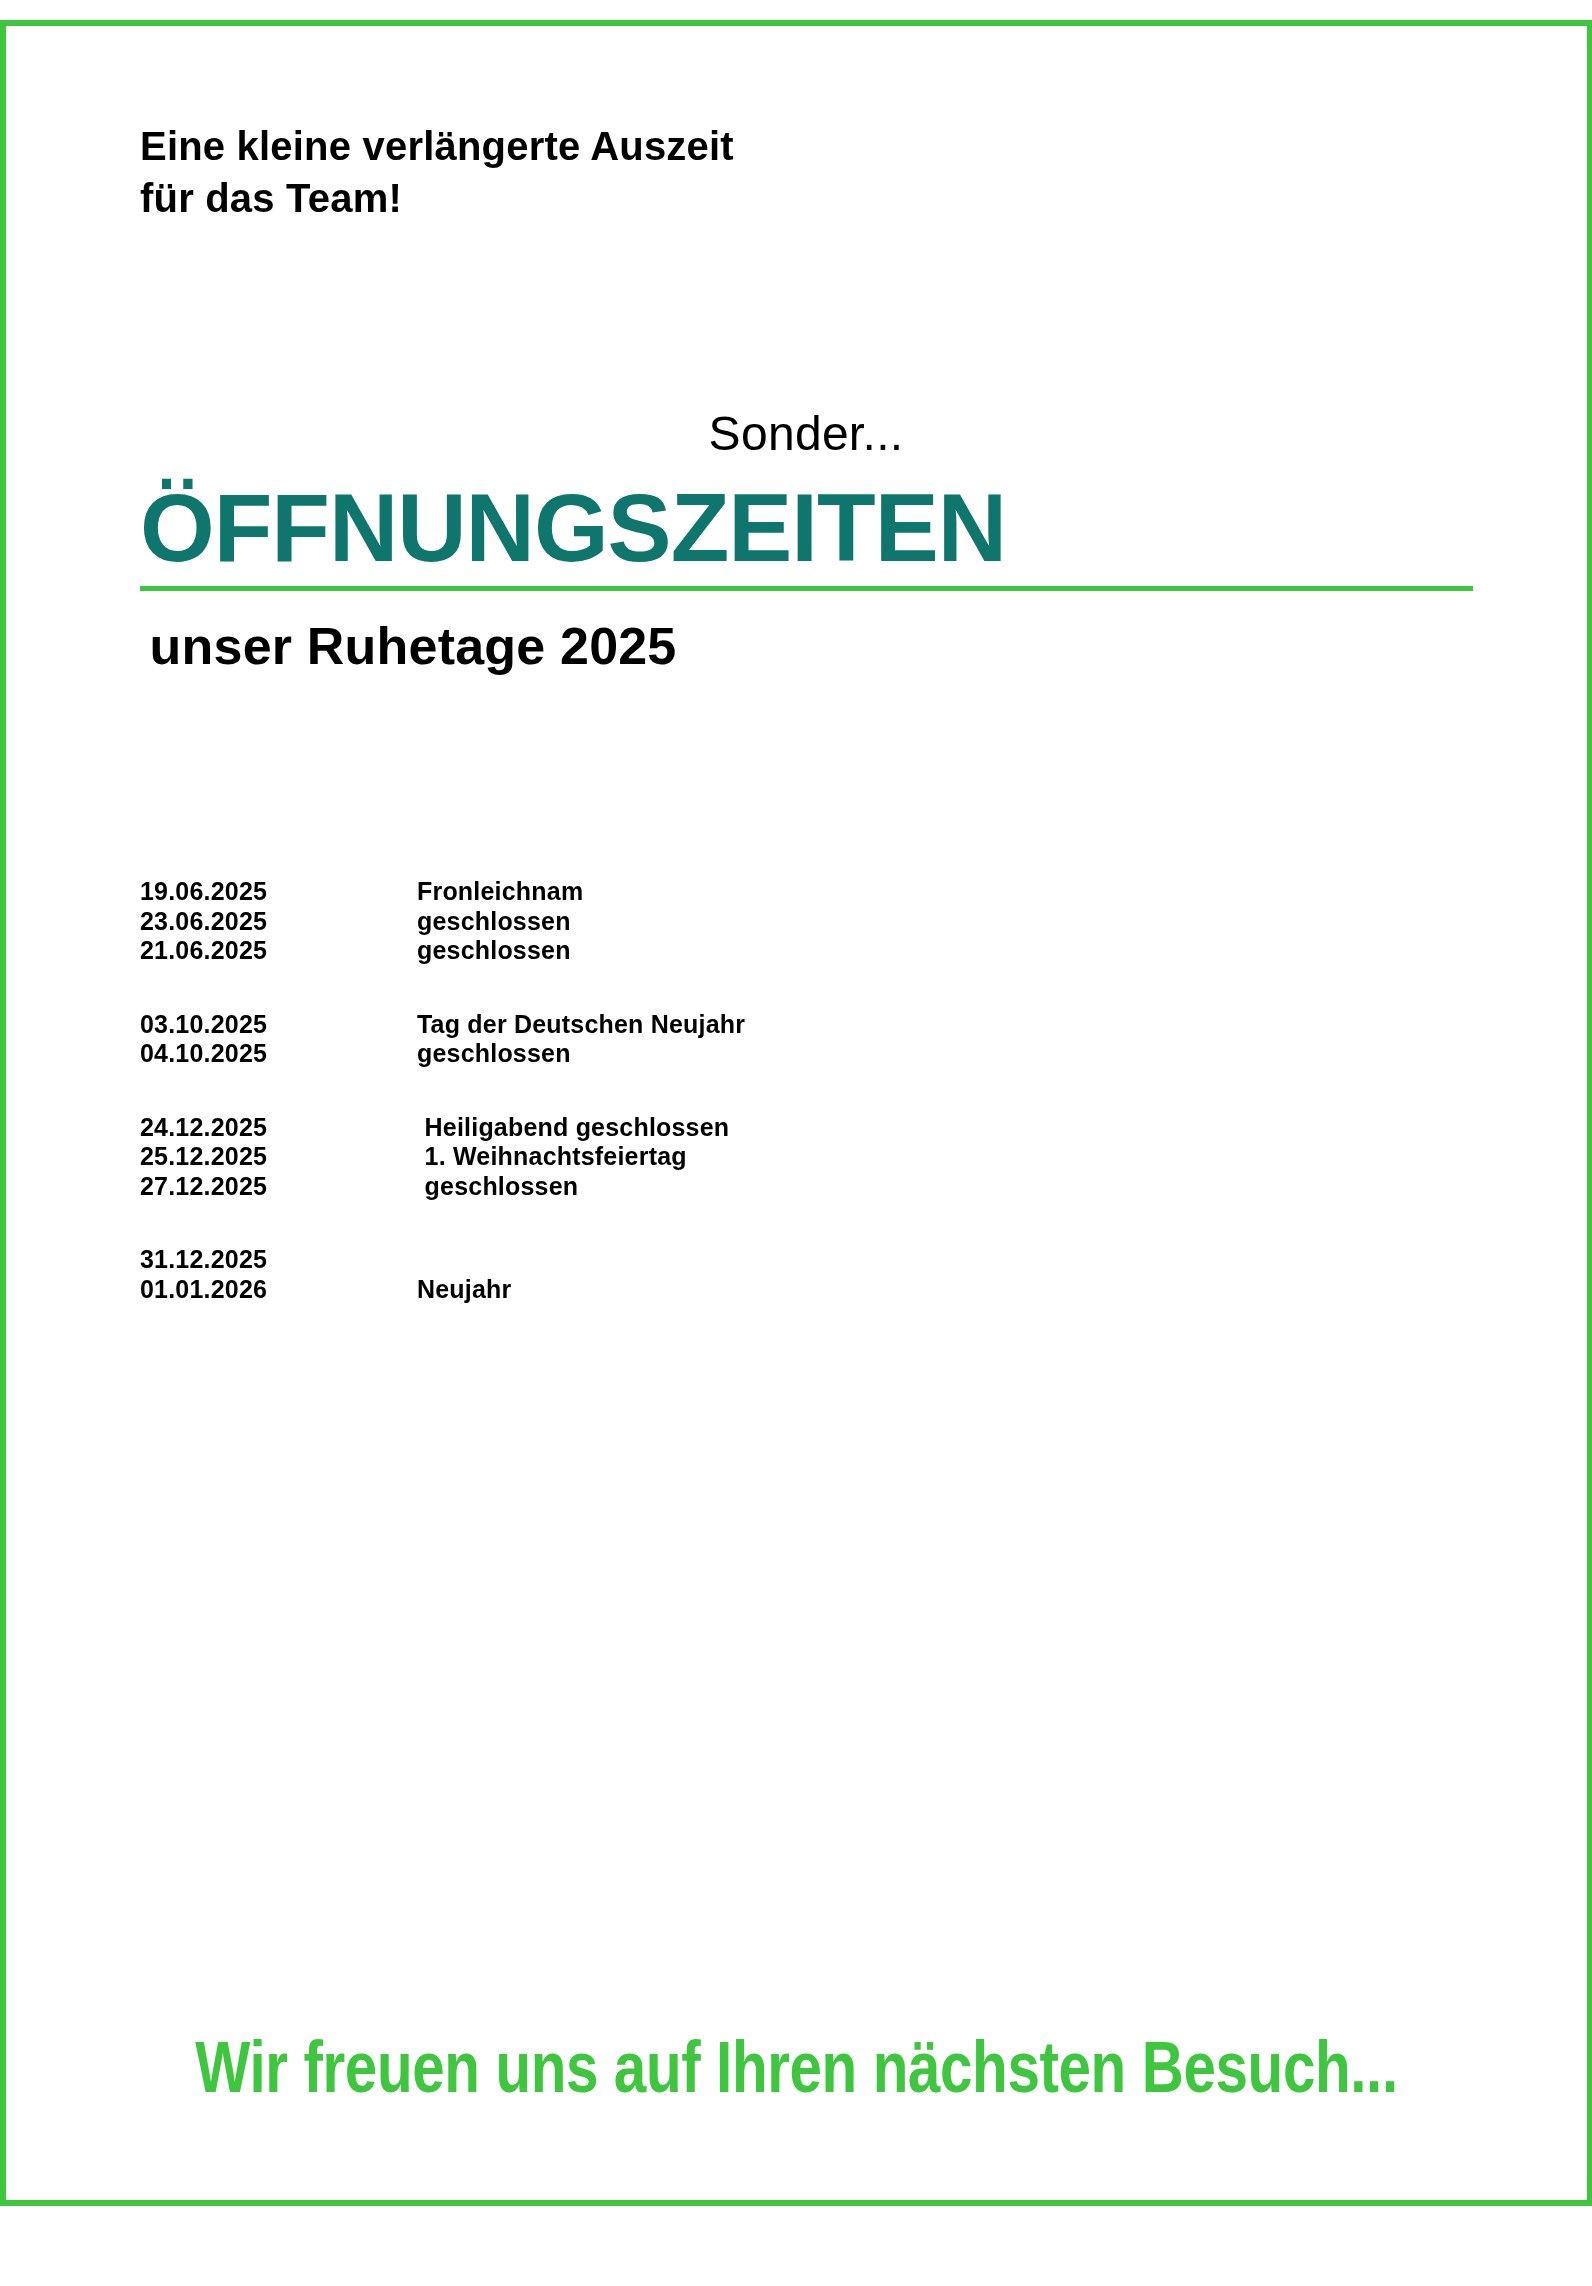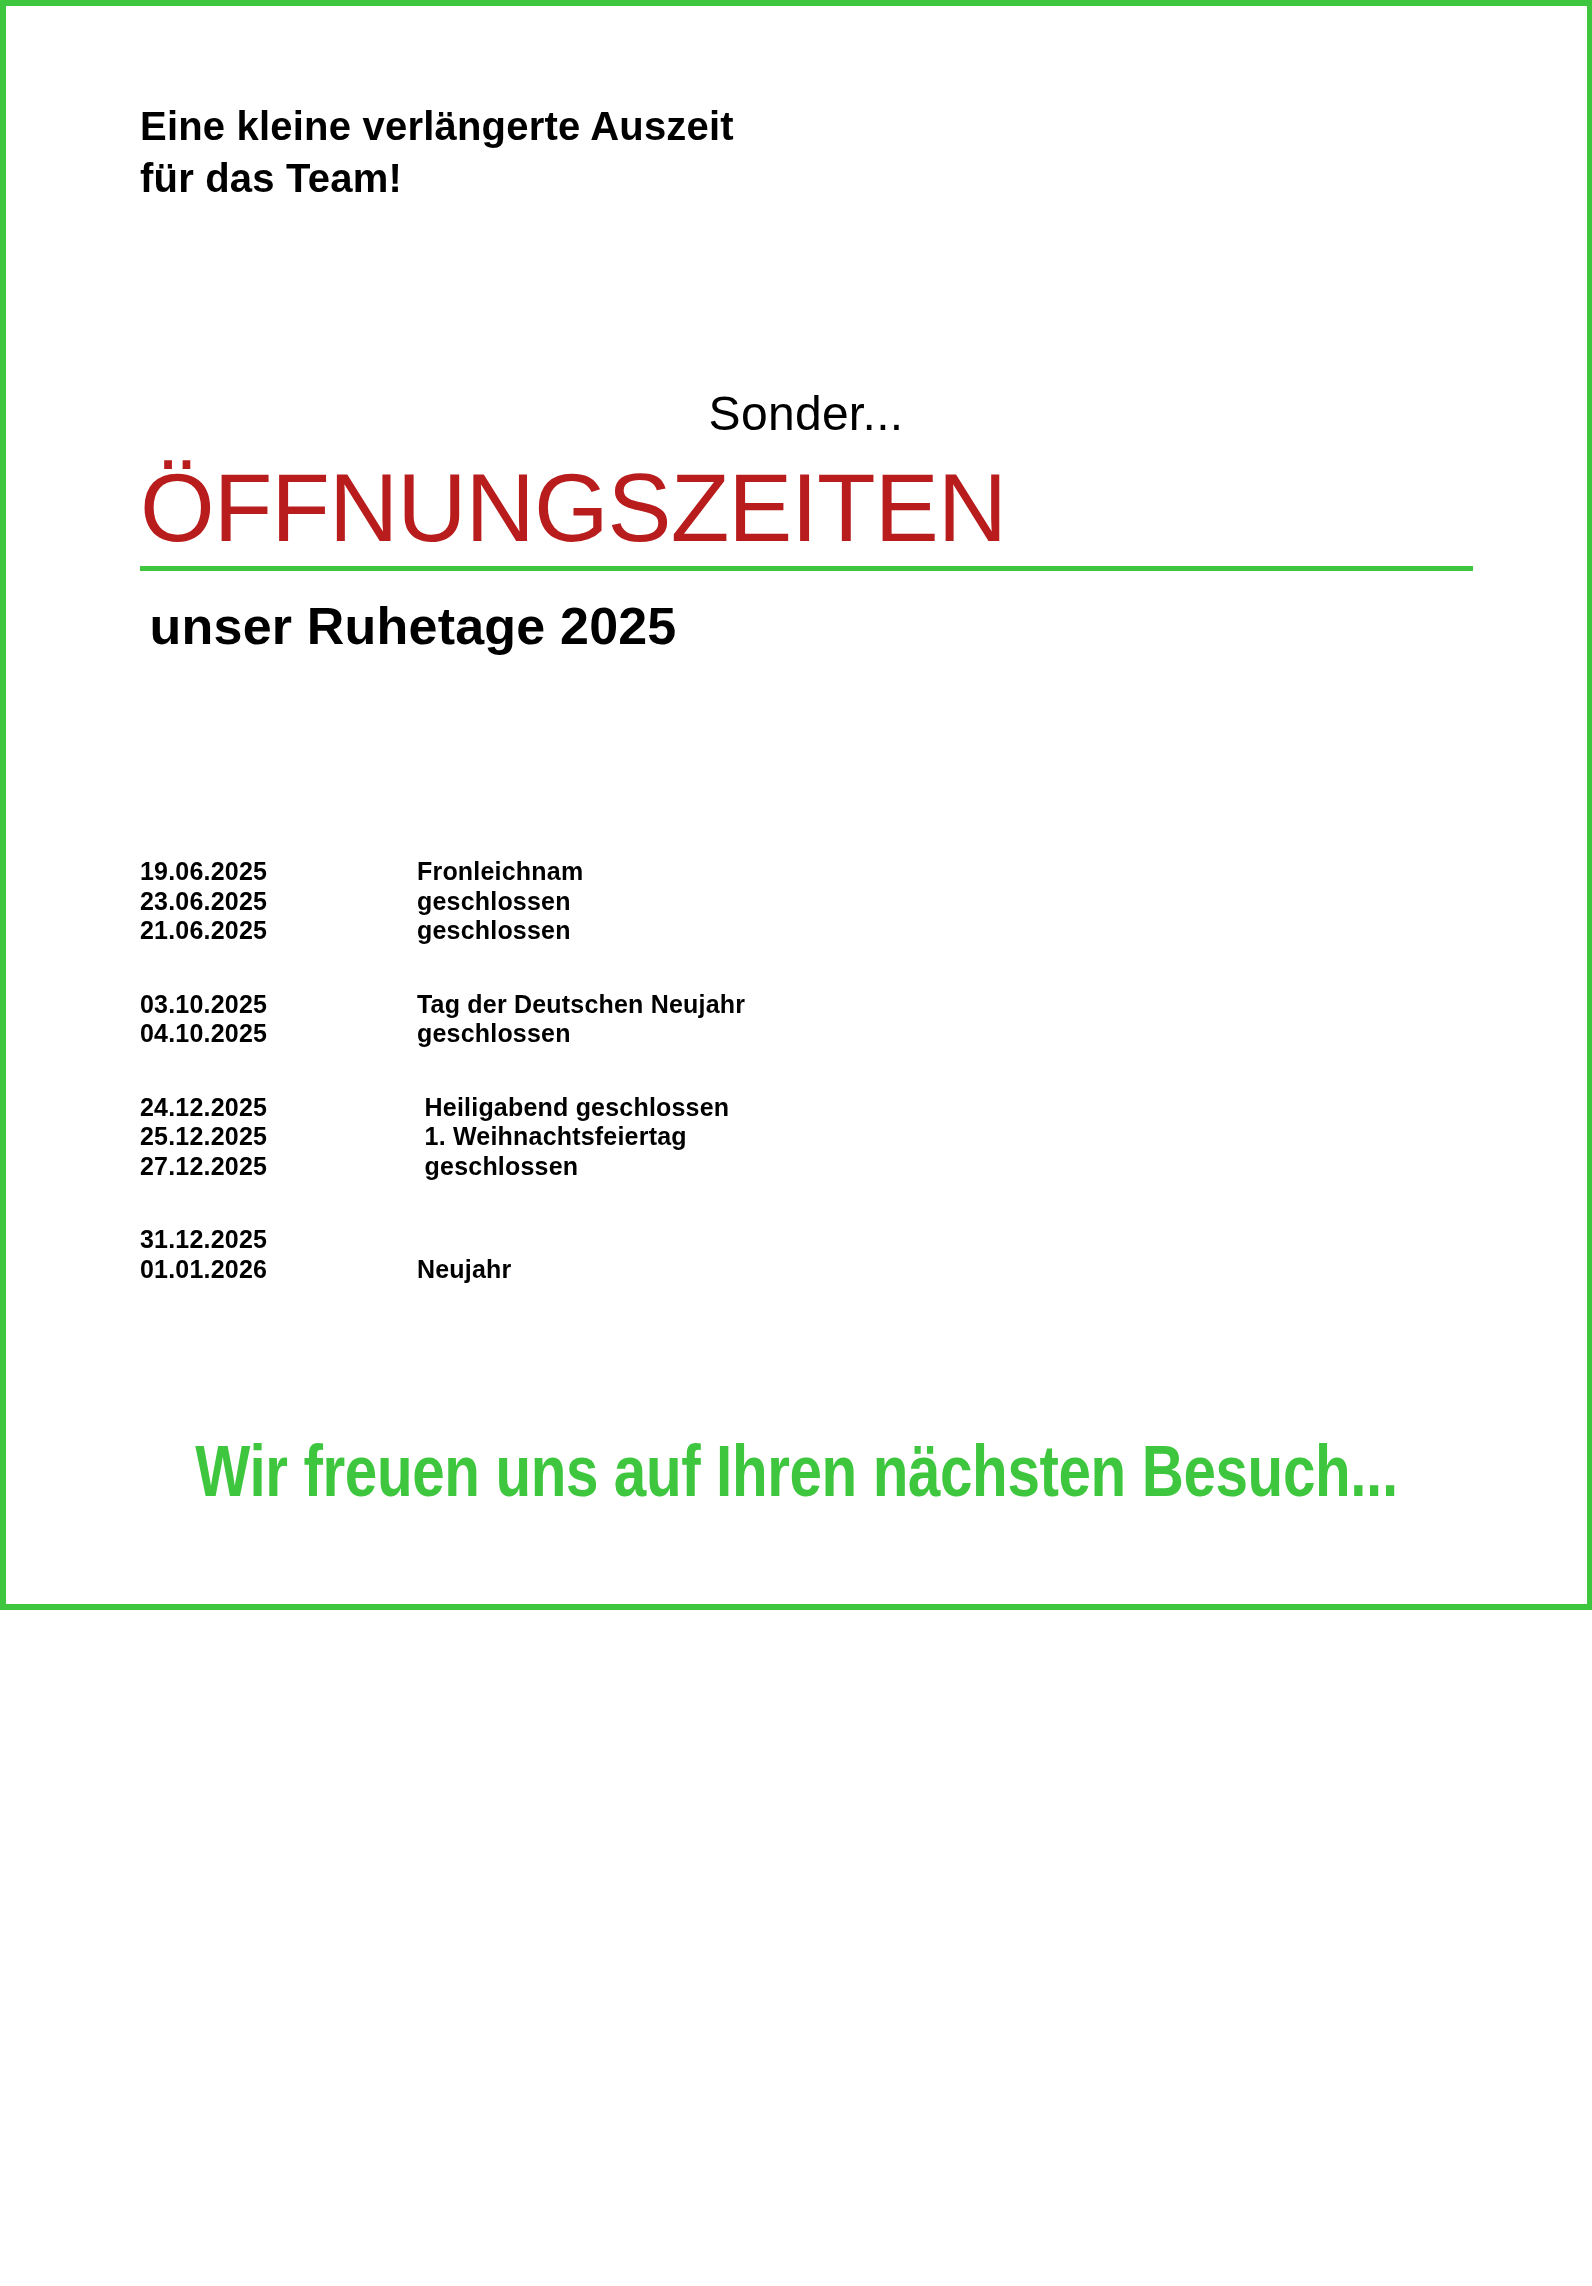--- a/index.html
+++ b/index.html
@@ -11,24 +11,25 @@
     width: 1593px;
     height: 2286px;
     font-family: "Liberation Sans", sans-serif;
     color: #000000;
     overflow: hidden;
   }
   .poster {
     position: relative;
     box-sizing: border-box;
     width: 1593px;
-    height: 1610px;
+    height: 2186px;
     background: #ffffff;
     border: 6.7px solid #3ec63e;
     padding: 16px;
+    margin-top: 20px;
   }
   .inner {
     position: absolute;
     top: 0;
     left: 0;
     right: 0;
     bottom: 0;
     padding: 67px 115px 0 134px;
     box-sizing: border-box;
   }
@@ -50,22 +51,22 @@
     font-weight: normal;
     margin: 0;
     padding-top: 182px;
     letter-spacing: 0.3px;
     text-align: center;
   }
 
   
   .headline {
     font-size: 96px;
-    font-weight: normal;
-    color: #b91c1c;
+    font-weight: bold;
+    color: #0f766e;
     letter-spacing: -1px;
     line-height: 1.05;
     margin: 0;
     padding-top: 17px;
     white-space: nowrap;
   }
   .headline-rule {
     height: 4.8px;
     background: #3ec63e;
     width: 1333px;

